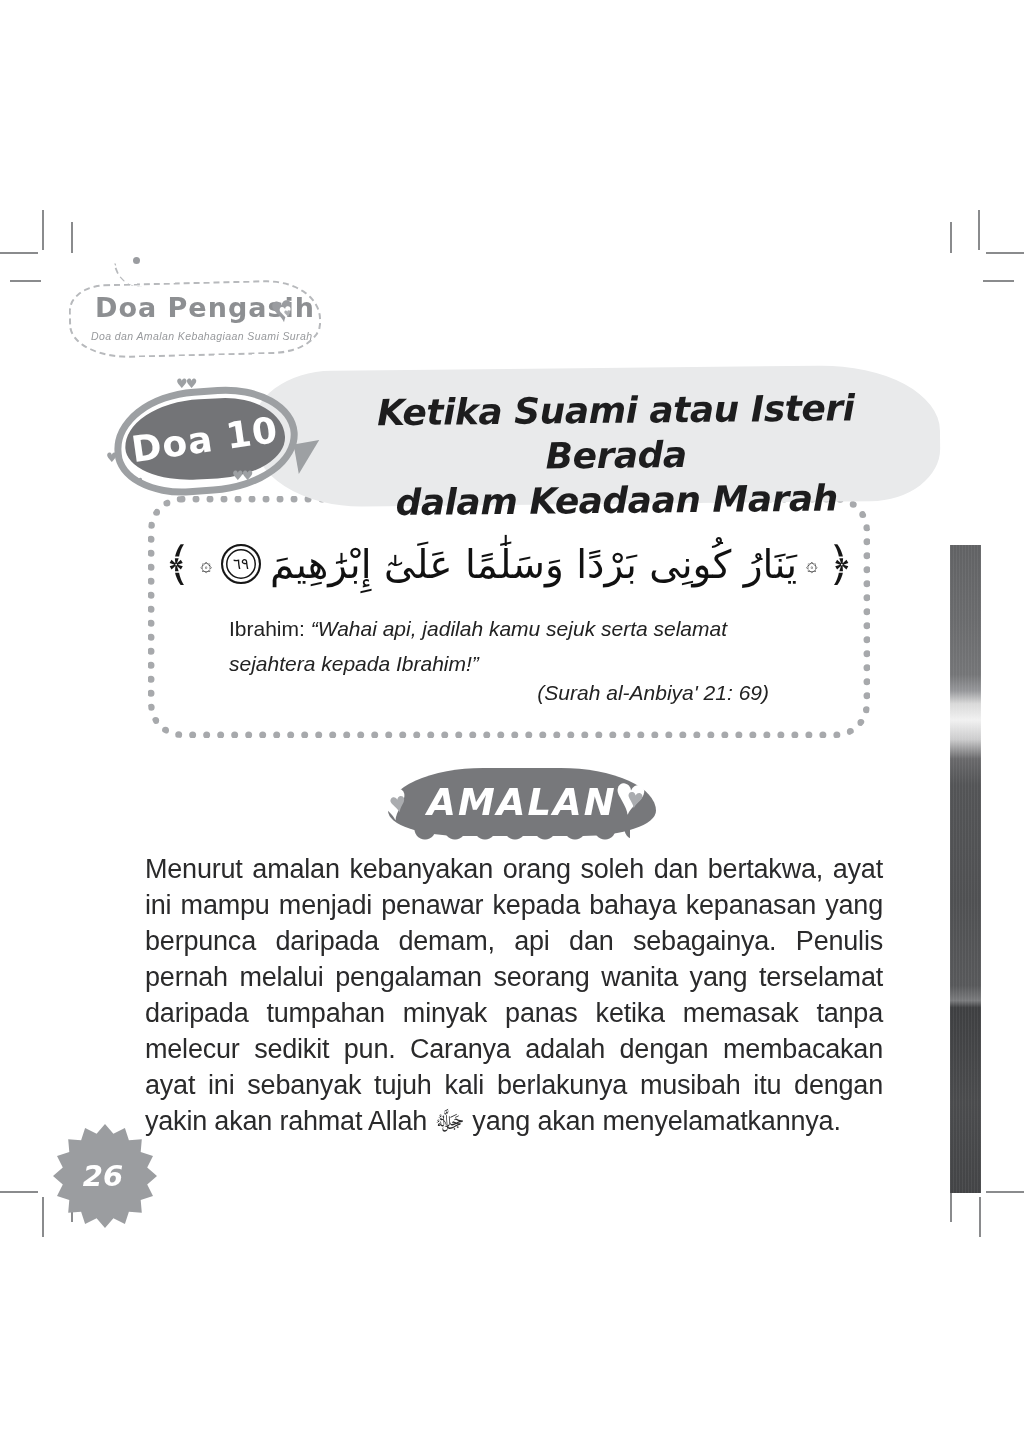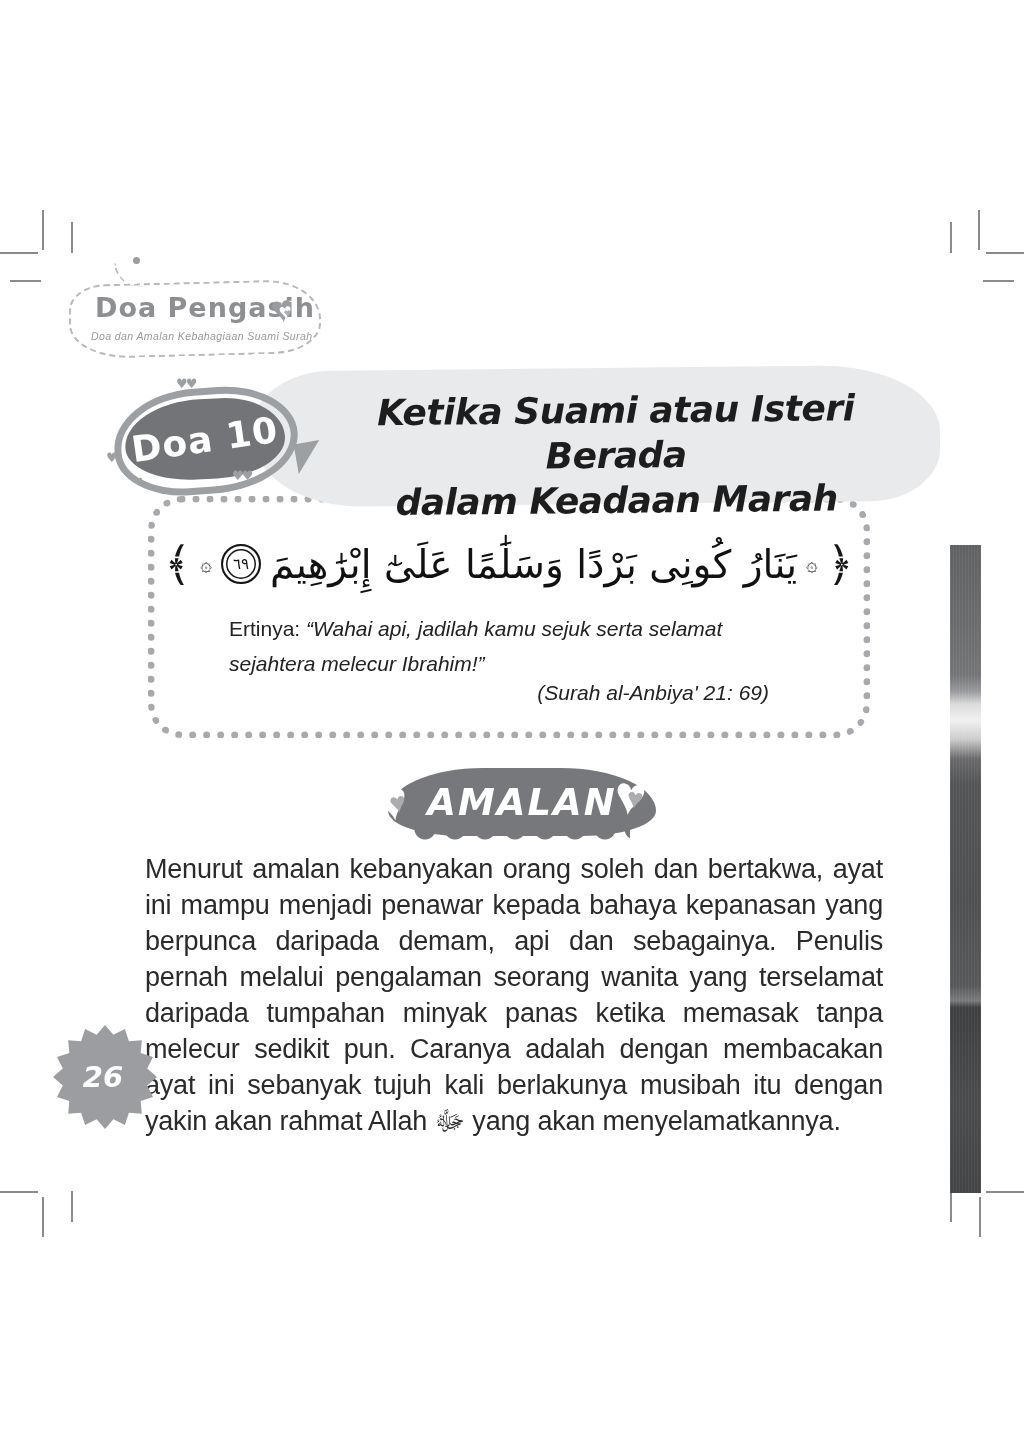--- a/index.html
+++ b/index.html
@@ -67,21 +67,21 @@
     font-family:"DejaVu Sans",sans-serif;}
   .banner-heart{position:absolute;width:56px;height:56px;}
   .banner-heart .h1{position:absolute;left:0;top:0;font-size:54px;color:#ffffff;line-height:1;}
   .banner-heart .h2{position:absolute;left:13px;top:16px;font-size:28px;color:#aaacaf;line-height:1;}
   .bh-left{left:-12px;top:4px;transform:rotate(-10deg);}
   .bh-right{right:-14px;top:2px;transform:rotate(8deg);}
   
   .body-par{position:absolute;left:145px;top:851px;width:738px;font-size:27px;line-height:36px;
     text-align:justify;letter-spacing:-.2px;color:#2a2a2b;z-index:1;}
   
-  .page-badge{position:absolute;left:53px;top:1025px;width:104px;height:104px;z-index:2;}
+  .page-badge{position:absolute;left:53px;top:1124px;width:104px;height:104px;z-index:2;}
   
   .photo-strip{position:absolute;left:950px;top:545px;width:31px;height:648px;
     background:linear-gradient(180deg,#616264 0%,#6a6b6d 12%,#747577 20%,#96979a 22.5%,
       #d9d9d9 24.5%,#f1f1f1 27%,#cccccd 30%,#69696b 33%,#535456 37%,#4f5052 55%,
       #57585a 68%,#7a7b7d 70.3%,#3e3f41 71.4%,#4a4b4d 86%,#434446 100%);}
   .photo-strip::after{content:"";position:absolute;inset:0;
     background:repeating-linear-gradient(90deg,rgba(255,255,255,.06) 0 1px,rgba(0,0,0,0) 1px 3px);}
 </style>
 </head>
 <body>
@@ -117,22 +117,22 @@
 <div class="quote-box">
   <div class="arabic-row">
     <span class="ornate">﴾</span>
     <span class="rosette">۞</span>
     <span class="ayah-circle">٦٩</span>
     <span class="arabic-text" dir="rtl">يَنَارُ كُونِى بَرْدًا وَسَلَٰمًا عَلَىٰٓ إِبْرَٰهِيمَ</span>
     <span class="rosette">۞</span>
     <span class="ornate">﴿</span>
   </div>
   <div class="translation">
-    <span class="lbl">Ertinya:</span>
-    <span class="txt">“Wahai api, jadilah kamu sejuk serta selamat sejahtera melecur Ibrahim!”</span>
+    <span class="lbl">Ibrahim:</span>
+    <span class="txt">“Wahai api, jadilah kamu sejuk serta selamat sejahtera kepada Ibrahim!”</span>
   </div>
   <div class="source">(Surah al-Anbiya' 21: 69)</div>
 </div>
 
 <div class="title-blob">
   <div class="title-text">
     <div>Ketika Suami atau Isteri Berada</div>
     <div>dalam Keadaan Marah</div>
   </div>
 </div>

